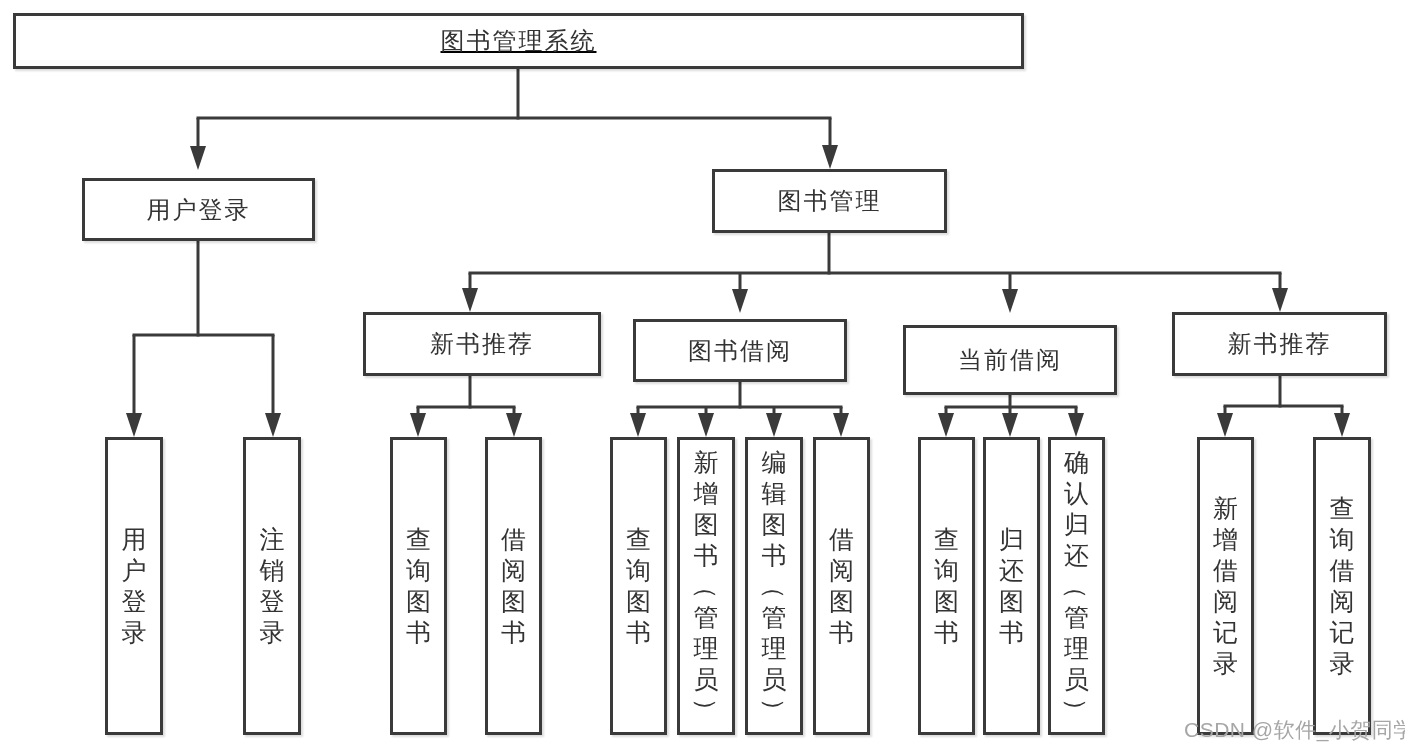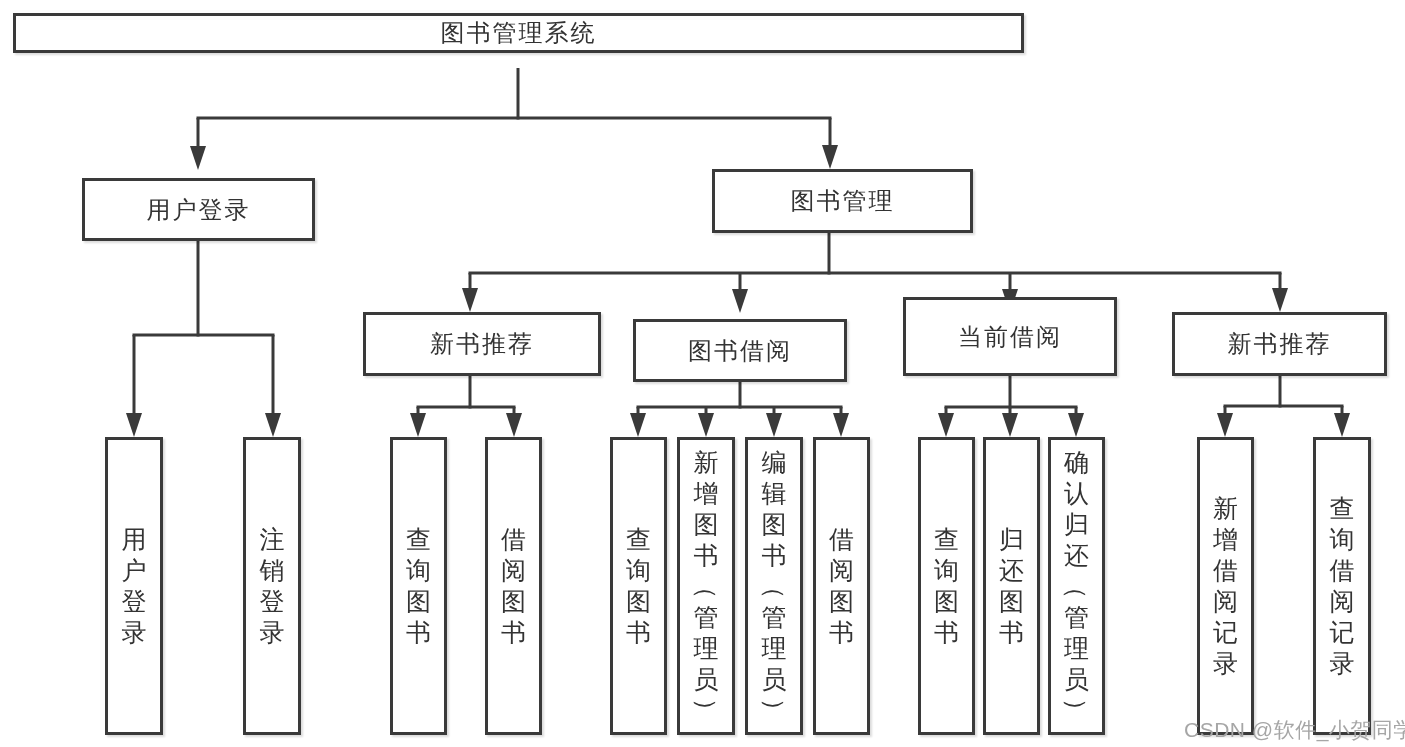--- a/index.html
+++ b/index.html
@@ -123,38 +123,38 @@
       <polygon points="774,437 766,413 782,413"></polygon>
       <polygon points="841,437 833,413 849,413"></polygon>
       <polygon points="946,437 938,413 954,413"></polygon>
       <polygon points="1010,437 1002,413 1018,413"></polygon>
       <polygon points="1076,437 1068,413 1084,413"></polygon>
       <polygon points="1225,437 1217,413 1233,413"></polygon>
       <polygon points="1342,437 1334,413 1350,413"></polygon>
     </g>
   </svg>
 
-  <div class="box" style="left:13px; top:13px; width:1011px; height:40px;">
+  <div class="box" style="left:13px; top:13px; width:1011px; height:56px;text-decoration:underline;">
     <span class="hlabel">图书管理系统</span>
   </div>
 
   <div class="box" style="left:82px; top:178px; width:233px; height:63px;">
     <span class="hlabel">用户登录</span>
   </div>
-  <div class="box" style="left:712px; top:169px; width:261px; height:64px;">
+  <div class="box" style="left:712px; top:169px; width:235px; height:64px;">
     <span class="hlabel">图书管理</span>
   </div>
 
   <div class="box" style="left:363px; top:312px; width:238px; height:64px;">
     <span class="hlabel">新书推荐</span>
   </div>
   <div class="box" style="left:633px; top:319px; width:214px; height:63px;">
     <span class="hlabel">图书借阅</span>
   </div>
-  <div class="box" style="left:903px; top:297px; width:214px; height:79px;">
+  <div class="box" style="left:903px; top:325px; width:214px; height:70px;">
     <span class="hlabel">当前借阅</span>
   </div>
   <div class="box" style="left:1172px; top:312px; width:215px; height:64px;">
     <span class="hlabel">新书推荐</span>
   </div>
 
   <div class="box leaf" style="left:105px; top:437px; width:58px; height:298px;">
     <div class="vtext">
         <span class="vchar">用</span>
         <span class="vchar">户</span>

